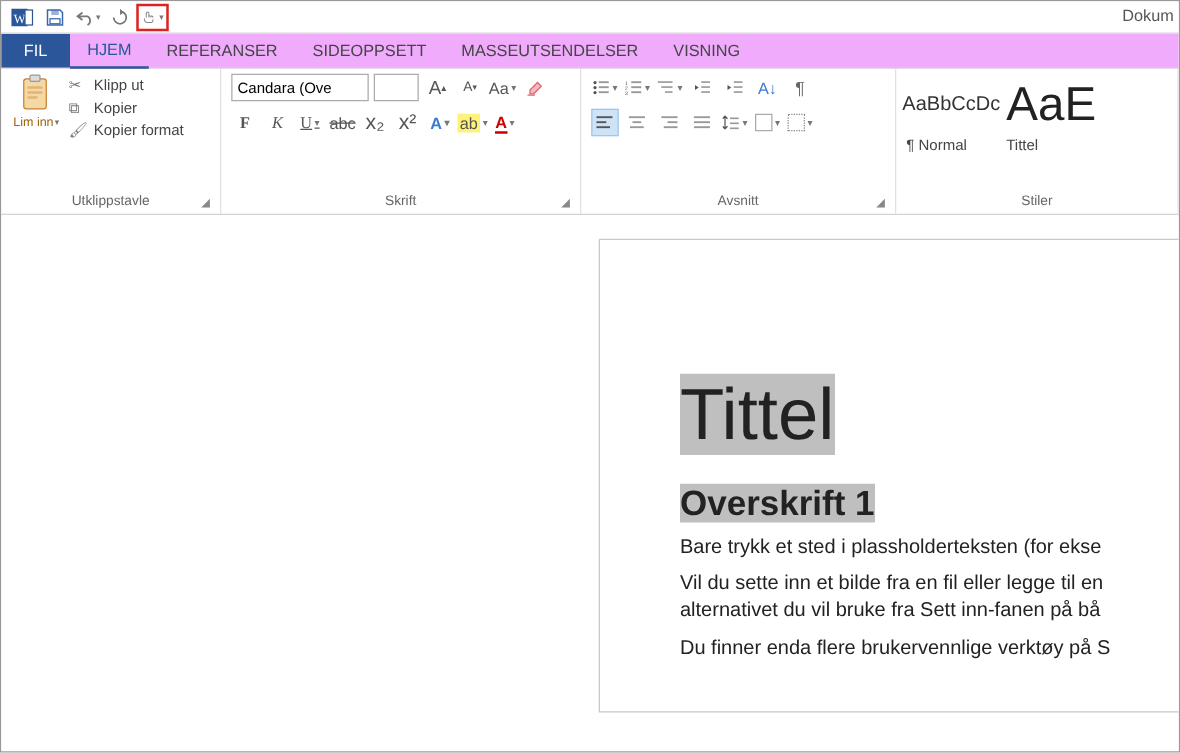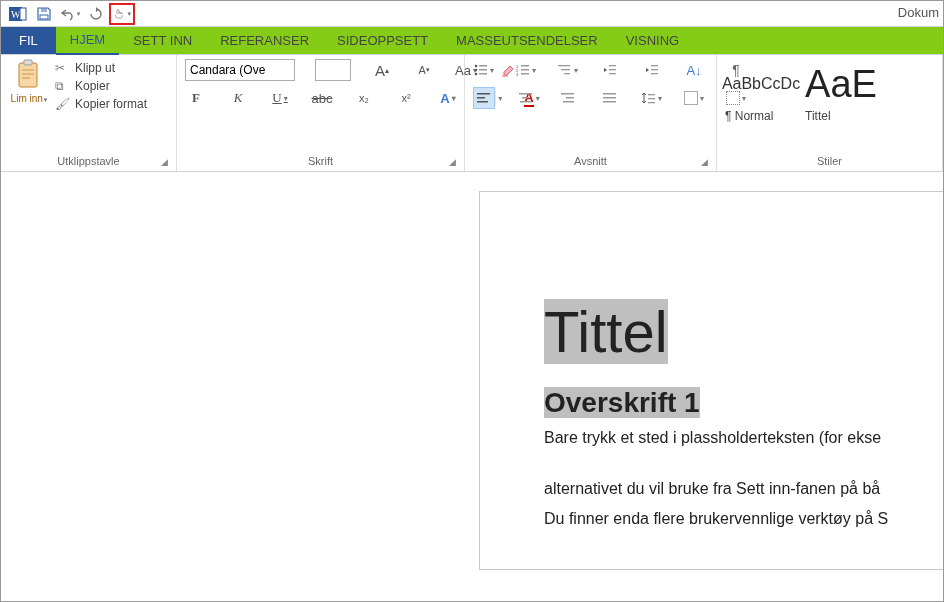--- a/index.html
+++ b/index.html
@@ -5,50 +5,50 @@
 * { box-sizing: border-box; margin: 0; padding: 0; }
 body { font-family: "Segoe UI", Tahoma, sans-serif; font-size: 12px; background: #fff; width: 944px; height: 602px; overflow: hidden; border: 1px solid #999; position: relative; }
 
 .titlebar { height: 26px; background: #fff; border-bottom: 1px solid #d4d4d4; display: flex; align-items: center; padding: 0 4px; position: relative; }
 .qat { display: flex; align-items: center; gap: 0; }
 .qat-item { width: 26px; height: 22px; display: flex; align-items: center; justify-content: center; color: #777; }
 .app-icon { color: #2b579a; }
 .redbox { border: 2px solid #d22; padding: 1px 2px; }
 .doc-name { position: absolute; right: 4px; top: 4px; color: #555; font-size: 13px; }
 
-.tabs { height: 28px; display: flex; align-items: flex-end; border-bottom: 1px solid #d4d4d4; background: #84cc16; }
+.tabs { height: 28px; display: flex; align-items: flex-end; border-bottom: 1px solid #d4d4d4; background: #f0abfc; }
 .tab { padding: 2px 14px 6px; font-size: 13px; color: #444; cursor: pointer; }
 .tab.file { background: #2b579a; color: #fff; padding: 6px 18px; }
 .tab.active { color: #2b579a; border-bottom: 2px solid #2b579a; margin-bottom: -1px; }
 
 .ribbon { height: 117px; background: #fff; border-bottom: 1px solid #d4d4d4; display: flex; }
 .group { border-right: 1px solid #e1e1e1; padding: 4px 8px 2px; display: flex; flex-direction: column; justify-content: space-between; }
 .group-label { text-align: center; font-size: 11px; color: #666; padding: 2px 0; position: relative; }
 .dialog-launcher { position: absolute; right: 0; bottom: 2px; font-size: 9px; color: #888; }
 .group-body { flex: 1; display: flex; align-items: flex-start; }
 
 .clipboard-body { display: flex; gap: 6px; }
 .paste-big { display: flex; flex-direction: column; align-items: center; width: 40px; gap: 2px; }
 .paste-big .ic { font-size: 26px; color: #c9802f; }
 .paste-big .lbl { font-size: 10px; color: #a16207; line-height: 1.1; text-align: center; }
 .clip-stack { display: flex; flex-direction: column; gap: 4px; padding-top: 2px; }
 .clip-item { display: flex; align-items: center; gap: 4px; color: #444; font-size: 12px; }
 .clip-item .ic { width: 16px; color: #777; }
 
 .font-body { display: flex; flex-direction: column; gap: 6px; }
-.font-row { display: flex; align-items: center; gap: 20px; }
+.font-row { display: flex; align-items: center; gap: 4px; }
 .font-name { width: 110px; height: 22px; border: 1px solid #ababab; font-size: 12px; padding: 2px 4px; background: #fff; }
 .font-size { width: 36px; height: 22px; border: 1px solid #ababab; font-size: 12px; padding: 2px 2px; background: #fff; }
 .rb { width: 22px; height: 22px; display: flex; align-items: center; justify-content: center; color: #555; font-size: 13px; }
 .dd::after { content: "▾"; font-size: 8px; margin-left: 2px; color: #777; }
 .bold { font-weight: bold; font-family: Georgia, serif; }
 .italic { font-style: italic; font-family: Georgia, serif; }
 .under { text-decoration: underline; font-family: Georgia, serif; }
 .strike { text-decoration: line-through; }
-.sub { font-size: 11px; }
+.sub { font-size: 17px; }
 .eraser { color: #d66; }
 .txeff { color: #3a7bd5; font-weight: bold; }
 .hilite { background: #fff27a; padding: 0 2px; text-align: center; }
 .fcolor { color: #c00; border-bottom: 2px solid #c00; font-weight: bold; }
 
 .para-body { display: flex; flex-direction: column; gap: 6px; }
 .shade { width: 14px; height: 14px; background: #fff; border: 1px solid #aaa; display: inline-block; }
 .borders { width: 14px; height: 14px; border: 1px dotted #888; display: inline-block; }
 .align-active { background: #cfe3f7; border: 1px solid #9ec7ef; }
 .pilcrow { font-size: 14px; color: #666; }
@@ -105,21 +105,20 @@
           <path d="M6 8 v-5 a1.5 1.5 0 0 1 3 0 v5 M9 7 a1.2 1.2 0 0 1 2.4 0 v1 M11.4 7.3 a1.2 1.2 0 0 1 2.4 0 v1 M4 9 c-1 1 0 5 3 5 h4 c2 0 3-2 3-4" fill="none" stroke="#888" stroke-width="1.2"></path>
         </svg>
     </div>
   </div>
   <div class="doc-name">Dokum</div>
 </div>
 
 <div class="tabs">
   <div class="tab file">FIL</div>
   <div class="tab active">HJEM</div>
-  <div class="tab">SETT INN</div>
   <div class="tab">REFERANSER</div>
   <div class="tab">SIDEOPPSETT</div>
   <div class="tab">MASSEUTSENDELSER</div>
   <div class="tab">VISNING</div>
 </div>
 
 <div class="ribbon">
 
   <div class="group" style="width:176px">
     <div class="group-body clipboard-body">
@@ -307,20 +306,20 @@
 </div>
 
 <div class="canvas">
   <div class="page">
     <div class="doc-title"><span class="sel">Tittel</span></div>
     <div class="doc-h1"><span class="sel">Overskrift 1</span></div>
     <div class="doc-p">
       <span>Bare trykk et sted i plassholderteksten (for ekse</span><br>
     </div>
     <div class="doc-p">
-      <br>
+      <span>Vil du sette inn et bilde fra en fil eller legge til en</span><br>
       <span>alternativet du vil bruke fra Sett inn-fanen på bå</span>
     </div>
     <div class="doc-p">
       <span>Du finner enda flere brukervennlige verktøy på S</span>
     </div>
   </div>
 </div>
 
 </body></html>

